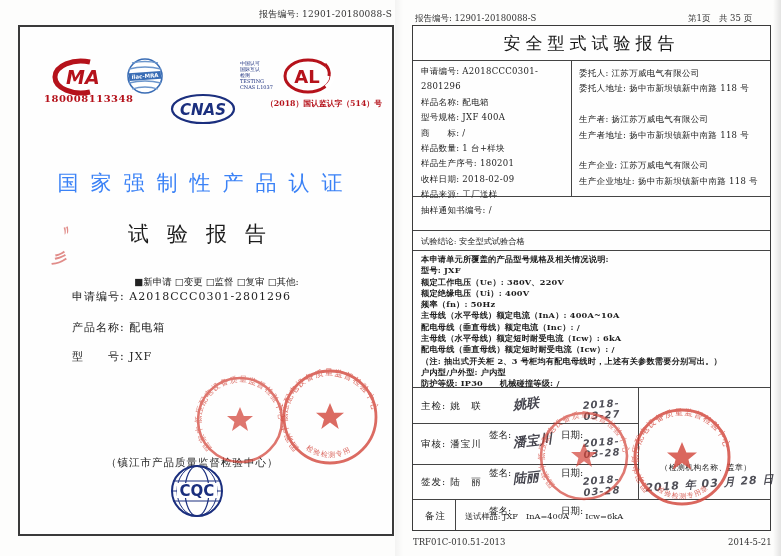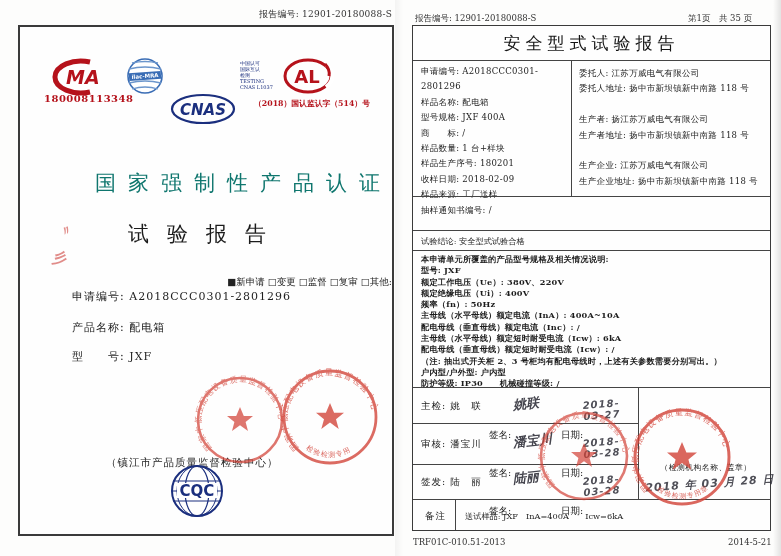--- a/index.html
+++ b/index.html
@@ -7,23 +7,23 @@
   body {
     position:relative; width:781px; height:556px;
     background:#fdfdfc; overflow:hidden;
     font-family:"DejaVu Serif", serif; color:#2b2b2b;
   }
   .abs { position:absolute; }
   .pre { white-space:pre-line; }
   
   .lpage { left:18px; top:25px; width:376px; height:511px; border:2px solid #3a3a3a; background:#fefefe; }
   .rno-l { left:250px; top:8px; width:142px; font-size:9px; color:#333; text-align:right; letter-spacing:.2px;}
-  .titleL1 { left:0; top:142px; width:100%; text-align:right; font-size:21px; letter-spacing:12px; color:#0f766e; }
+  .titleL1 { left:0; top:142px; width:100%; text-align:center; font-size:21px; letter-spacing:12px; color:#3b82f6; }
   .titleL2 { left:0; top:193px; width:100%; text-align:center; font-size:21px; letter-spacing:18px; color:#1c1c1c; }
-  .chkrow { left:0; top:249px; width:100%; text-align:right; font-size:9.5px; color:#222;padding-left:21px; }
+  .chkrow { left:0; top:249px; width:100%; text-align:center; font-size:9.5px; color:#222;padding-left:21px; }
   .fld { left:52px; font-size:11px; color:#1e1e1e; letter-spacing:1px;}
   .agency1 { left:52px; top:385px; font-size:11px; letter-spacing:1px; color:#1e1e1e;}
   .agency2 { left:86px; top:429px; font-size:10.5px; letter-spacing:1px; color:#1e1e1e;}
   .red { color:#b5121b; }
   
   .rpage { left:412px; top:25px; width:359px; height:506px; border:1.5px solid #3a3a3a; background:#fefefe; }
   .rno-r { left:415px; top:13px; font-size:8.5px; color:#333;}
   .pgno { left:688px; top:13px; font-size:8.5px; color:#333;}
   .rtitle { left:0; top:6px; width:100%; text-align:center; font-size:17px; letter-spacing:5px; color:#141414; }
   .hline { left:0; width:100%; border-top:1px solid #444; }
@@ -84,21 +84,21 @@
 CNAS L1037</div>
 
   <div class="abs" style="left:262px; top:30px; width:52px; height:38px;">
     <svg width="52" height="38" viewBox="0 0 52 38">
       <ellipse cx="26" cy="19" rx="23" ry="16" fill="none" stroke="#b5121b" stroke-width="3"></ellipse>
       <path d="M 44 8 A 23 16 0 0 1 44 30" fill="none" stroke="#fff" stroke-width="4"></path>
       <path d="M 43 7 A 24 17 0 0 1 47 19" fill="none" stroke="#b5121b" stroke-width="3"></path>
       <text x="25" y="26" font-size="18" font-weight="bold" fill="#b5121b" text-anchor="middle">AL</text>
     </svg>
   </div>
-  <div class="abs red" style="left:234px; top:71px; width:140px; font-size:7.8px; font-weight:bold; text-align:left;">（2018）国认监认字（514）号</div>
+  <div class="abs red" style="left:234px; top:71px; width:140px; font-size:7.8px; font-weight:bold; text-align:center;">（2018）国认监认字（514）号</div>
 
   <div class="abs titleL1">国家强制性产品认证</div>
   <div class="abs titleL2">试验报告</div>
 
   <div class="abs redmark" style="left:40px; top:195px; font-size:13px; transform:rotate(-18deg);">〃</div>
   <div class="abs redmark" style="left:32px; top:222px; font-size:15px; transform:rotate(8deg);">彡</div>
 
   <div class="abs chkrow">■新申请  □变更  □监督  □复审  □其他:</div>
 
   <div class="abs fld" style="top:262px;">

